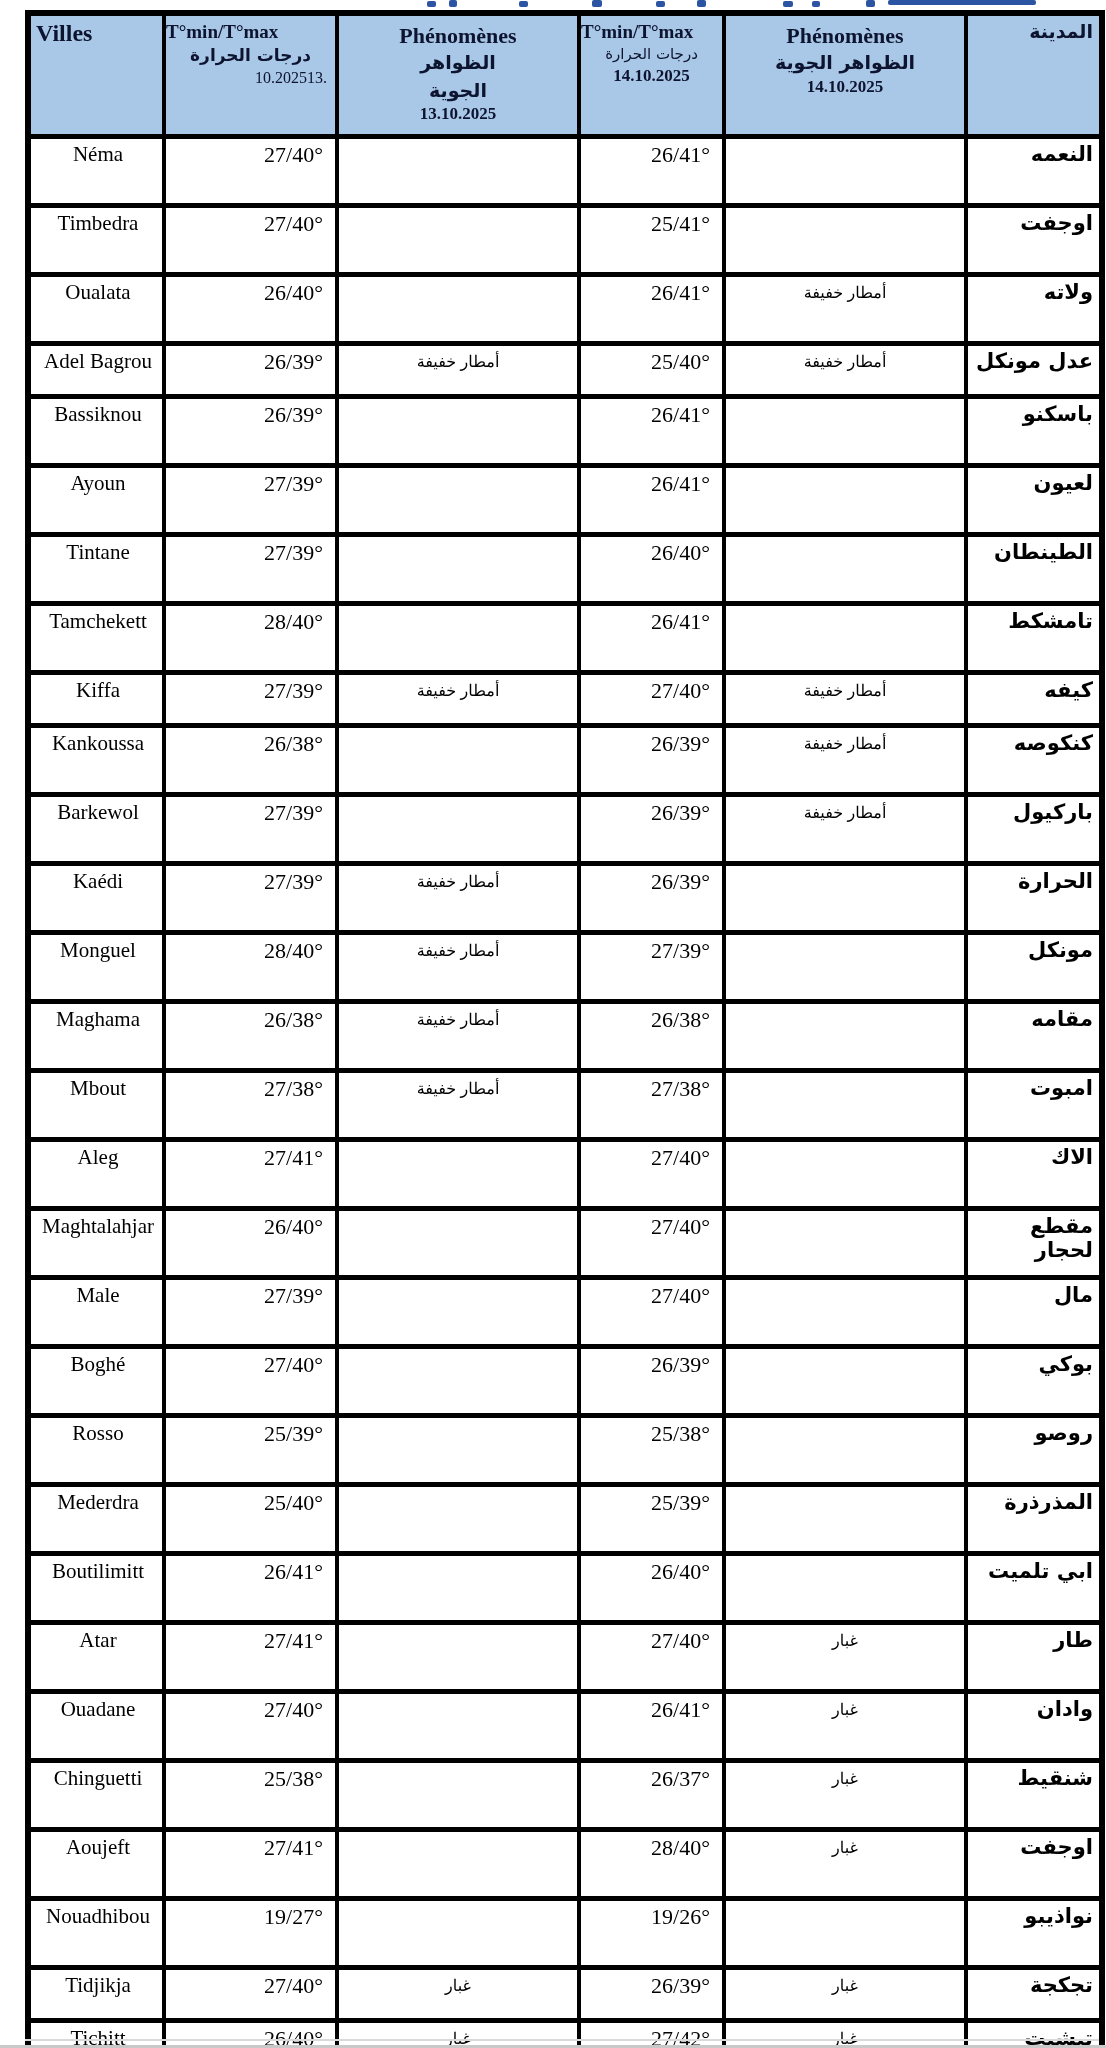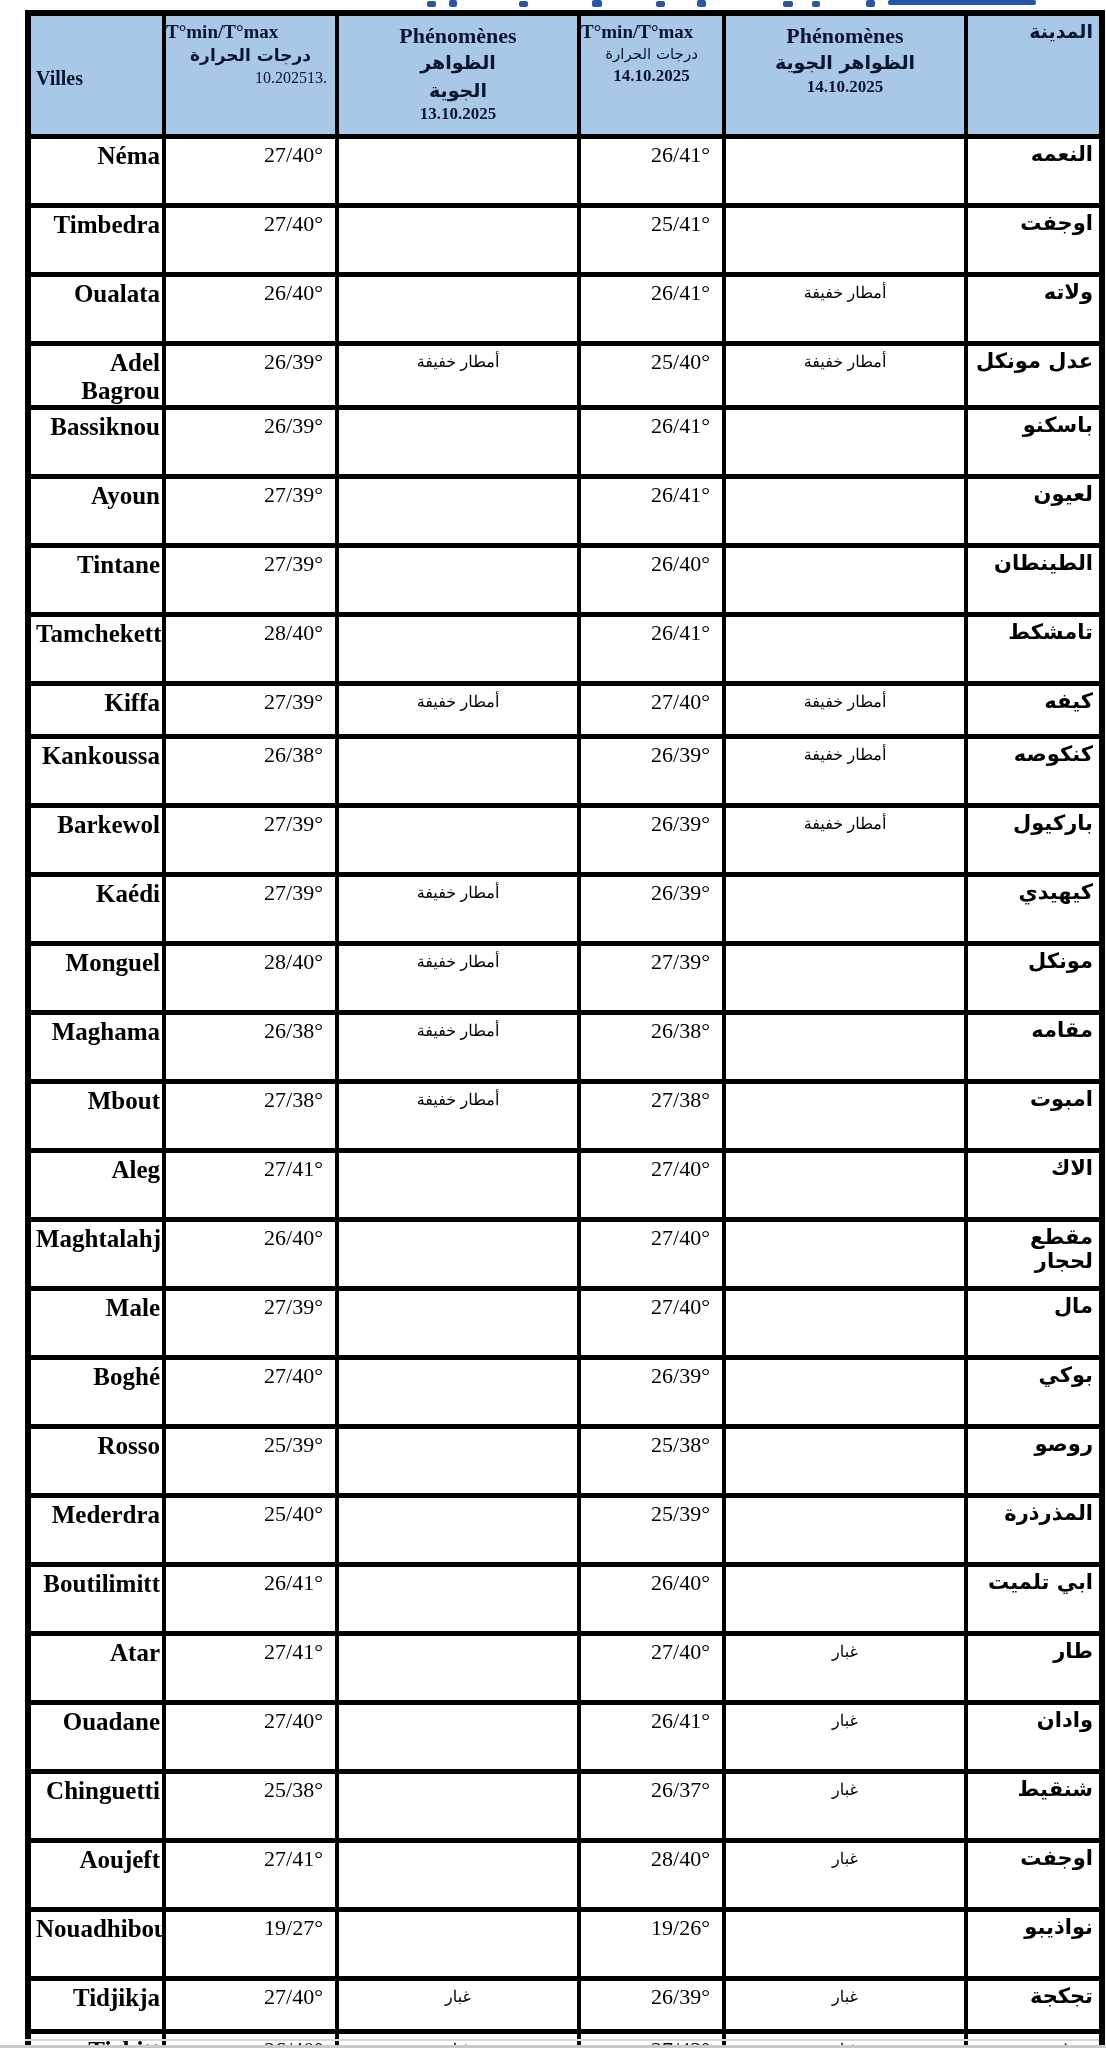--- a/index.html
+++ b/index.html
@@ -18,31 +18,31 @@
   .wx th,.wx td{
     border:4px solid var(--border,#000);
     border-top-width:5px;border-bottom-width:5px;
     vertical-align:top;overflow:hidden;background:#fff;
     padding:0;
   }
   .wx thead th{background:var(--hdr-bg,#a9c7e6);height:118px;color:#0d1430;}
   
   .w1{width:136px}.w2{width:173px}.w3{width:242px}.w4{width:145px}.w5{width:242px}.w6{width:136px}
   
-  .h-villes{font-weight:bold;font-size:20px;text-align:left;padding:4px 0 0 5px;margin-top:47px;}
+  .h-villes{font-weight:bold;font-size:24px;text-align:left;padding:4px 0 0 5px;}
   .h-madina{font-family:"DejaVu Sans",sans-serif;font-weight:bold;font-size:19px;text-align:right;padding:4px 6px 0 0;direction:rtl;}
   .h-lat-b{font-weight:bold;font-size:19px;text-align:left;padding-top:5px;}
   .h-ar-b{font-family:"DejaVu Sans",sans-serif;font-weight:bold;font-size:17px;text-align:center;direction:rtl;line-height:1.5;}
   .h-ar{font-family:"DejaVu Sans",sans-serif;font-weight:normal;font-size:15px;text-align:center;direction:rtl;line-height:1.5;}
   .h-ph{font-size:22px;text-align:center;padding-top:7px;}
   .h-ar-lg{font-family:"DejaVu Sans",sans-serif;font-weight:bold;font-size:19px;text-align:center;direction:rtl;line-height:1.45;}
   .h-date-b{font-weight:bold;font-size:17px;text-align:center;}
   .h-date{font-weight:normal;font-size:16px;text-align:right;padding-right:8px;direction:ltr;padding-left:28px;}
   
-  td.c1{font-weight:bold;font-size:25px;text-align:right;padding:3px 2px 0 5px;}
+  td.c1{font-weight:normal;font-size:21px;text-align:center;padding:3px 2px 0 5px;}
   td.c2,td.c4{font-size:22px;text-align:right;padding:3px 12px 0 0;}
   td.c3,td.c5{font-family:Liberation Sans, sans-serif;font-size:16px;text-align:center;padding-top:6px;direction:rtl;}
   td.c6{font-family:"DejaVu Sans",sans-serif;font-weight:bold;font-size:21px;text-align:right;padding:3px 6px 0 0;direction:rtl;}
   tr.std td{height:58px}
   tr.short td{height:42px}
   .faint-line{position:absolute;left:25px;top:2039px;width:1074px;height:2px;background:#d9d9d9;z-index:3;}
   .bottom-strip{position:absolute;left:0;top:2045px;width:1106px;height:3px;background:#c9c9c9;z-index:4;}
 </style>
 </head>
 <body>
@@ -188,21 +188,21 @@
         <td class="c4">26/39°</td>
         <td class="c5">أمطار خفيفة</td>
         <td class="c6">باركيول</td>
       </tr>
       <tr class="std">
         <td class="c1">Kaédi</td>
         <td class="c2">27/39°</td>
         <td class="c3">أمطار خفيفة</td>
         <td class="c4">26/39°</td>
         <td class="c5"></td>
-        <td class="c6">كيهيدي</td>
+        <td class="c6">الحرارة</td>
       </tr>
       <tr class="std">
         <td class="c1">Monguel</td>
         <td class="c2">28/40°</td>
         <td class="c3">أمطار خفيفة</td>
         <td class="c4">27/39°</td>
         <td class="c5"></td>
         <td class="c6">مونكل</td>
       </tr>
       <tr class="std">

